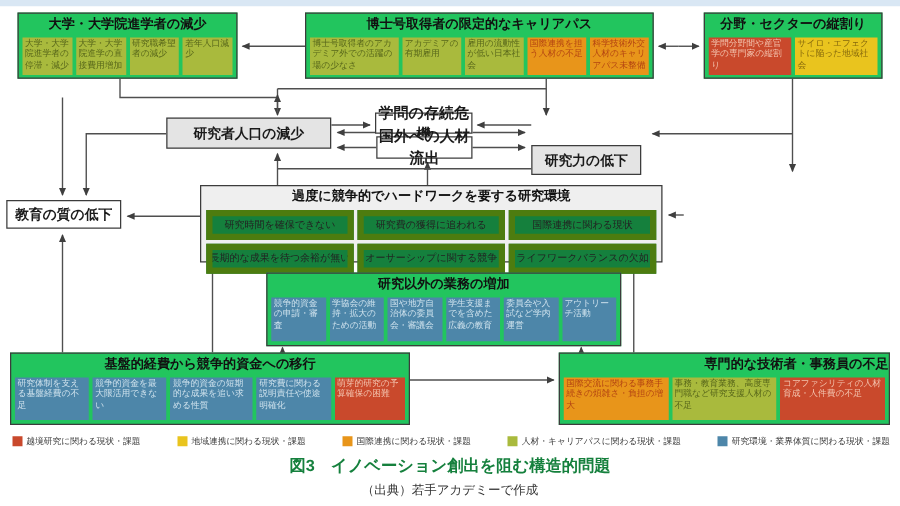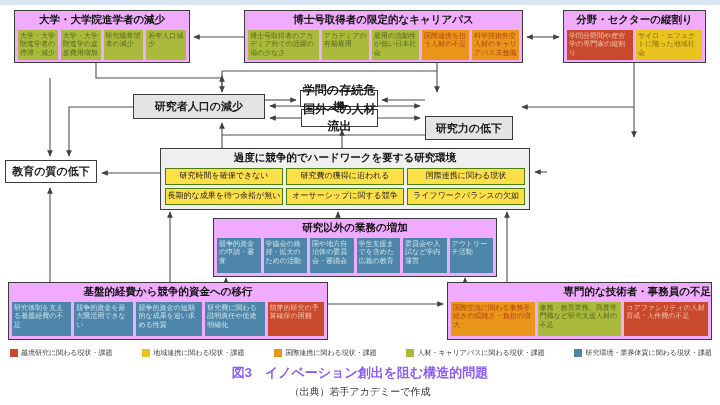--- a/index.html
+++ b/index.html
@@ -1,32 +1,32 @@
 <!DOCTYPE html>
 <html><head>
 <meta charset="utf-8">
 <style>
   html,body{margin:0;padding:0;background:#fff;}
   .stage{position:relative;width:720px;height:405px;background:#ffffff;overflow:hidden;
          font-family:"Liberation Sans","DejaVu Sans",sans-serif;color:#1a1a1a;}
   .topstrip{position:absolute;left:0;top:0;width:720px;height:5px;background:#d9e7f4;}
   
-  .group{position:absolute;background:#f0abfc;border:1.5px solid #3c3c3c;box-sizing:border-box;
+  .group{position:absolute;background:#22c55e;border:1.5px solid #3c3c3c;box-sizing:border-box;
          display:flex;flex-direction:column;}
   .group-title{font-weight:bold;font-size:10.5px;text-align:center;padding-top:2px;line-height:1.3;
                letter-spacing:0;color:#111;white-space:nowrap;}
   .group-items{display:flex;flex:1;gap:3px;padding:3px;align-items:stretch;}
   .chip{flex:1;font-size:7px;line-height:1.25;padding:2px 2px;overflow:hidden;box-sizing:border-box;
         word-break:break-all;text-align:left;}
   .chip--green{background:#a9ba3d;color:#57661a;}
   .chip--orange{background:#e8951a;color:#b34312;}
   .chip--red{background:#c9492c;color:#f3c3ae;}
   .chip--yellow{background:#e9c41e;color:#86690c;}
   .chip--blue{background:#4d86a9;color:#cfe2ed;}
-  .chip--white{background:#fde047;border:1px solid #4d7c0f;color:#222;text-align:right;
+  .chip--white{background:#15803d;border:5px solid #4d7c0f;color:#222;text-align:right;
                display:flex;align-items:center;justify-content:center;font-size:8px;word-break:keep-all;}
   
   [data-gid="phd"] .chip:nth-child(1){flex:1.55;}
   [data-gid="eval"] .chip:nth-child(2){flex:1.25;}
   [data-gid="eval"] .chip:nth-child(3){flex:0.8;}
   [data-gid="fund"] .chip:nth-child(3){flex:1.12;}
   [data-gid="fund"] .chip:nth-child(5){flex:0.95;}
   
   .group--env{background:#efefef;}
   .group--env .group-items{display:grid;grid-template-columns:1fr 1fr 1fr;gap:3px;padding:3px 4px 4px;}
@@ -40,21 +40,21 @@
   svg.wires{position:absolute;left:0;top:0;pointer-events:none;}
   .wire{stroke:#4f4f4f;stroke-width:1.1;fill:none;}
   
   .legend{position:absolute;left:10px;top:348px;width:702px;display:flex;justify-content:space-between;}
   .legend-item{display:flex;align-items:center;gap:3px;}
   .legend-swatch{width:8px;height:8px;display:inline-block;}
   .legend-label{font-size:7px;color:#3a3a3a;}
   .sw--red{background:#c9492c;} .sw--yellow{background:#e9c41e;} .sw--orange{background:#e8951a;}
   .sw--green{background:#a9ba3d;} .sw--blue{background:#4d86a9;}
   .caption{position:absolute;left:0;top:364px;width:720px;text-align:center;font-weight:bold;
-           font-size:13px;color:#8b5cf6;}
+           font-size:13px;color:#15803d;}
   .source{position:absolute;left:0;top:385px;width:720px;text-align:center;font-size:10px;color:#333;}
 </style>
 </head>
 <body>
 
 <div class="stage">
   <div class="topstrip"></div>
 
   <svg class="wires" width="720" height="405">
     <defs>

